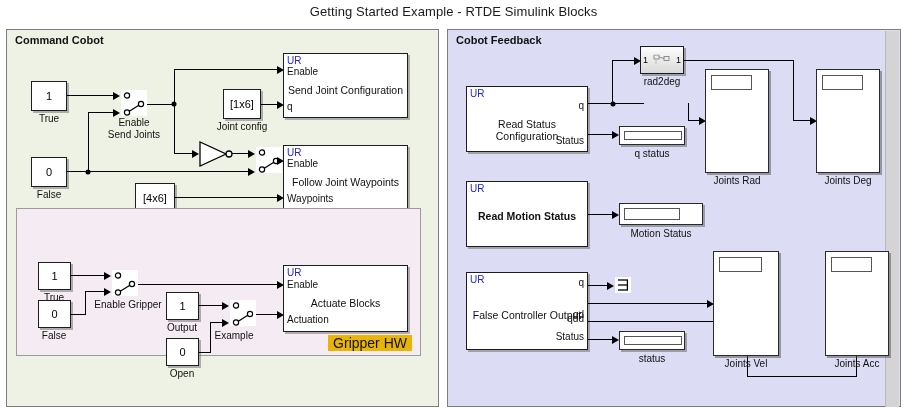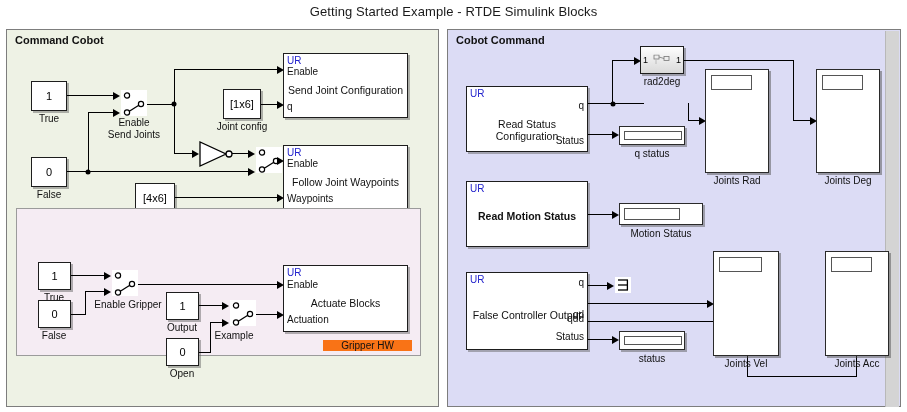--- a/index.html
+++ b/index.html
@@ -11,22 +11,22 @@
 
   
   .panel{position:absolute;border:1px solid #7d7d7d;box-sizing:border-box;}
   .panel-title{position:absolute;left:8px;top:4px;font-size:11px;font-weight:bold;color:#111;}
   #panel-left{left:6px;top:29px;width:433px;height:378px;background:#eef2e5;}
   #panel-right{left:447px;top:29px;width:454px;height:378px;background:#dcdcf5;}
 
   .subpanel{position:absolute;border:1px solid #9b9b9b;box-sizing:border-box;
             background:#f5ecf3;}
   #gripper-hw{left:16px;top:208px;width:405px;height:148px;}
-  .subpanel-tag{position:absolute;right:8px;bottom:4px;font-size:10px;color:#111;
-                background:#f97316;padding:0 18px;}
+  .subpanel-tag{position:absolute;right:8px;bottom:4px;font-size:14px;color:#111;
+                background:#eab308;padding:0 5px;}
 
   .scroll-strip{position:absolute;right:1px;top:1px;width:13px;height:376px;
                 background:#d4d4d4;border-left:1px solid #b8b8b8;}
 
   
   .blk{position:absolute;box-sizing:border-box;background:#ffffff;
        border:1px solid #1d1d1d;box-shadow:2px 2px 0 rgba(90,90,90,.45);}
   .blk-const{display:flex;align-items:center;justify-content:center;font-size:11px;}
   .blk-lbl{position:absolute;font-size:10px;color:#111;text-align:center;
            white-space:nowrap;transform:translateX(-50%);}
@@ -243,21 +243,21 @@
 <div class="arr" style="left:277px;top:315px;"></div>
 
 <div class="urblk" style="left:283px;top:265px;width:125px;height:67px;">
   <span class="ur-tag">UR</span>
   <span class="port-l" style="top:13px;">Enable</span>
   <span class="ur-name" style="top:31px;">Actuate Blocks</span>
   <span class="port-l" style="top:48px;">Actuation</span>
 </div>
 
 <div class="panel" id="panel-right">
-  <div class="panel-title">Cobot Command</div>
+  <div class="panel-title">Cobot Feedback</div>
   <div class="scroll-strip"></div>
 </div>
 
 <div class="urblk" style="left:466px;top:86px;width:122px;height:66px;">
   <span class="ur-tag">UR</span>
   <span class="port-r" style="top:13px;">q</span>
   <span class="ur-name" style="top:31px;">Read Status Configuration</span>
   <span class="port-r" style="top:48px;">Status</span>
 </div>
 

